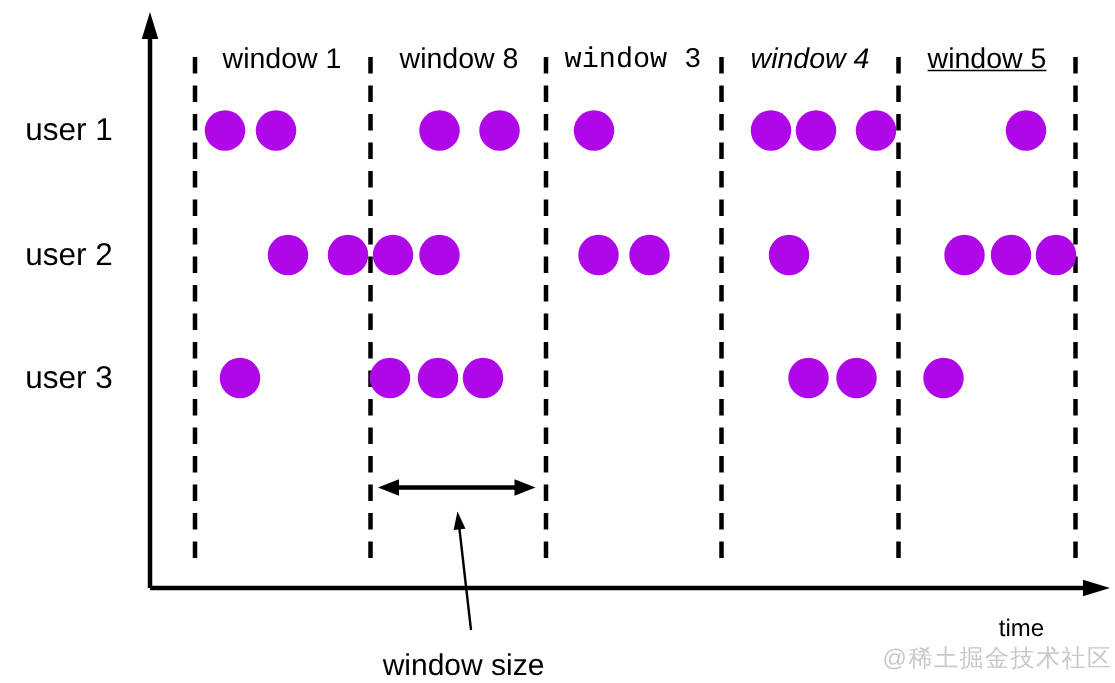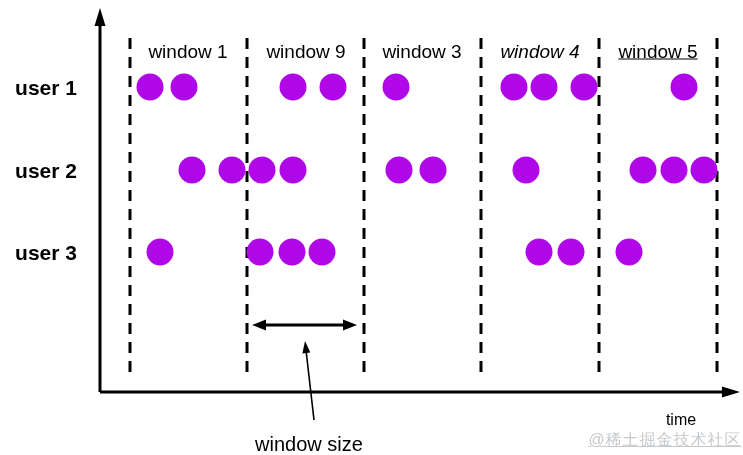--- a/index.html
+++ b/index.html
@@ -11,25 +11,25 @@
     overflow:hidden;
   }
   .stage svg{position:absolute;left:0;top:0;}
   .lbl{
     position:absolute;
     transform:translate(-50%,-50%);
     white-space:nowrap;
     color:#000;
     line-height:1;
   }
-  .win-label{font-size:19px;margin-top:11px;}
-  .user-label{font-size:21px;font-weight:bold;}
+  .win-label{font-size:19px;}
+  .user-label{font-size:21px;}
   .time-label{left:681px;top:420px;font-size:16px;}
   .ws-label{left:309px;top:444px;font-size:20px;}
-  .watermark{left:665px;top:440px;font-size:16px;color:#c6c9cc;letter-spacing:1px;text-decoration:underline;}
+  .watermark{left:665px;top:440px;font-size:16px;color:#c6c9cc;letter-spacing:1px;}
 </style>
 </head>
 <body>
 
 <div class="stage">
   <svg id="diagram-svg" width="743" height="455" viewBox="0 0 743 455">
       <line x1="130" y1="38" x2="130" y2="378" stroke="#000000" stroke-width="3" stroke-dasharray="11 8"></line>
       <line x1="247" y1="38" x2="247" y2="378" stroke="#000000" stroke-width="3" stroke-dasharray="11 8"></line>
       <line x1="364" y1="38" x2="364" y2="378" stroke="#000000" stroke-width="3" stroke-dasharray="11 8"></line>
       <line x1="481" y1="38" x2="481" y2="378" stroke="#000000" stroke-width="3" stroke-dasharray="11 8"></line>
@@ -69,21 +69,21 @@
       <polygon points="252,325 266,319.5 266,330.5" fill="#000000"></polygon>
       <polygon points="357,325 343,330.5 343,319.5" fill="#000000"></polygon>
       <line x1="314" y1="420" x2="306" y2="350" stroke="#000000" stroke-width="1.6"></line>
       <polygon points="305,341 310.3325951192148,352.4701102564242 302.38400994151726,353.3756452766682" fill="#000000"></polygon>
     </svg>
   <div id="text-layer">
     <span class="lbl time-label">time</span>
     <span class="lbl ws-label">window size</span>
     <span class="lbl watermark">@稀土掘金技术社区</span>
   <span class="lbl win-label" style="left: 188px; top: 40px;">window 1</span>
-      <span class="lbl win-label" style="left: 306px; top: 40px;">window 9</span>
-      <span class="lbl win-label" style="left: 422px; top: 40px;">window 3</span>
+      <span class="lbl win-label" style="left: 306px; top: 40px;">window 8</span>
+      <span class="lbl win-label" style="left: 422px; top: 40px; font-family: Liberation Mono, monospace;">window 3</span>
       <span class="lbl win-label" style="left: 540px; top: 40px; font-style: italic;">window 4</span>
       <span class="lbl win-label" style="left: 658px; top: 40px; text-decoration: underline;">window 5</span>
       <span class="lbl user-label" style="left: 46px; top: 87px;">user 1</span>
       <span class="lbl user-label" style="left: 46px; top: 170px; text-align: right;">user 2</span>
       <span class="lbl user-label" style="left: 46px; top: 252px; text-align: right;">user 3</span>
     </div>
 </div>
 
 </body></html>

